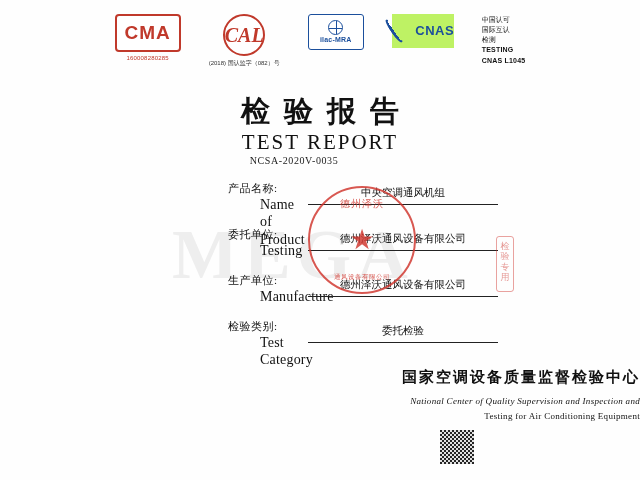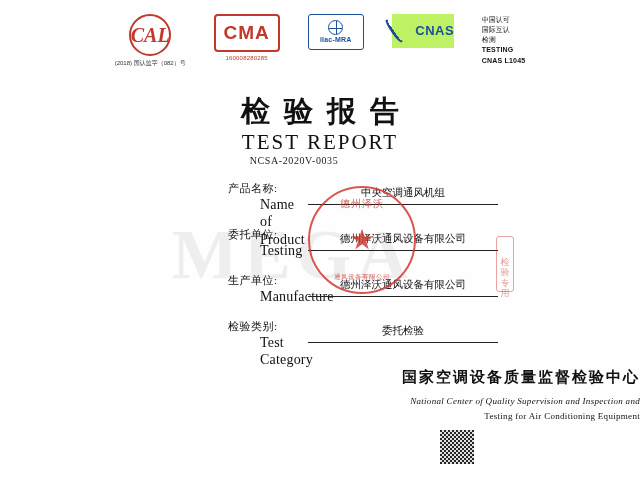--- a/index.html
+++ b/index.html
@@ -350,21 +350,21 @@
     left: 496px;
     top: 236px;
     width: 18px;
     height: 56px;
     border: 1px solid rgba(208, 52, 44, 0.45);
     border-radius: 3px;
     color: rgba(208, 52, 44, 0.5);
     font-size: 9px;
     line-height: 1.15;
     text-align: center;
-    padding-top: 20px;
+    padding-top: 4px;
     box-sizing: border-box;
     letter-spacing: 0;
     pointer-events: none;
   }
 
   
   .qr {
     position: absolute;
     left: 440px;
     top: 430px;
@@ -378,29 +378,29 @@
   }
 </style>
 </head>
 <body>
 
 <div class="page">
 
   <div class="marks">
 
     <div class="mark">
+      <div class="cma-box">CMA</div>
+      <div class="cma-caption">160008280285</div>
+    </div>
+
+    <div class="mark">
       <div class="cal-circle">
         <div class="cal-letters">CAL</div>
       </div>
       <div class="cal-caption">(2018) 国认监字（082）号</div>
-    </div>
-
-    <div class="mark">
-      <div class="cma-box">CMA</div>
-      <div class="cma-caption">160008280285</div>
     </div>
 
     <div class="mark">
       <div class="ilac-box">
         <div class="ilac-globe"></div>
         <div class="ilac-text">ilac-MRA</div>
       </div>
     </div>
 
     <div class="mark">

